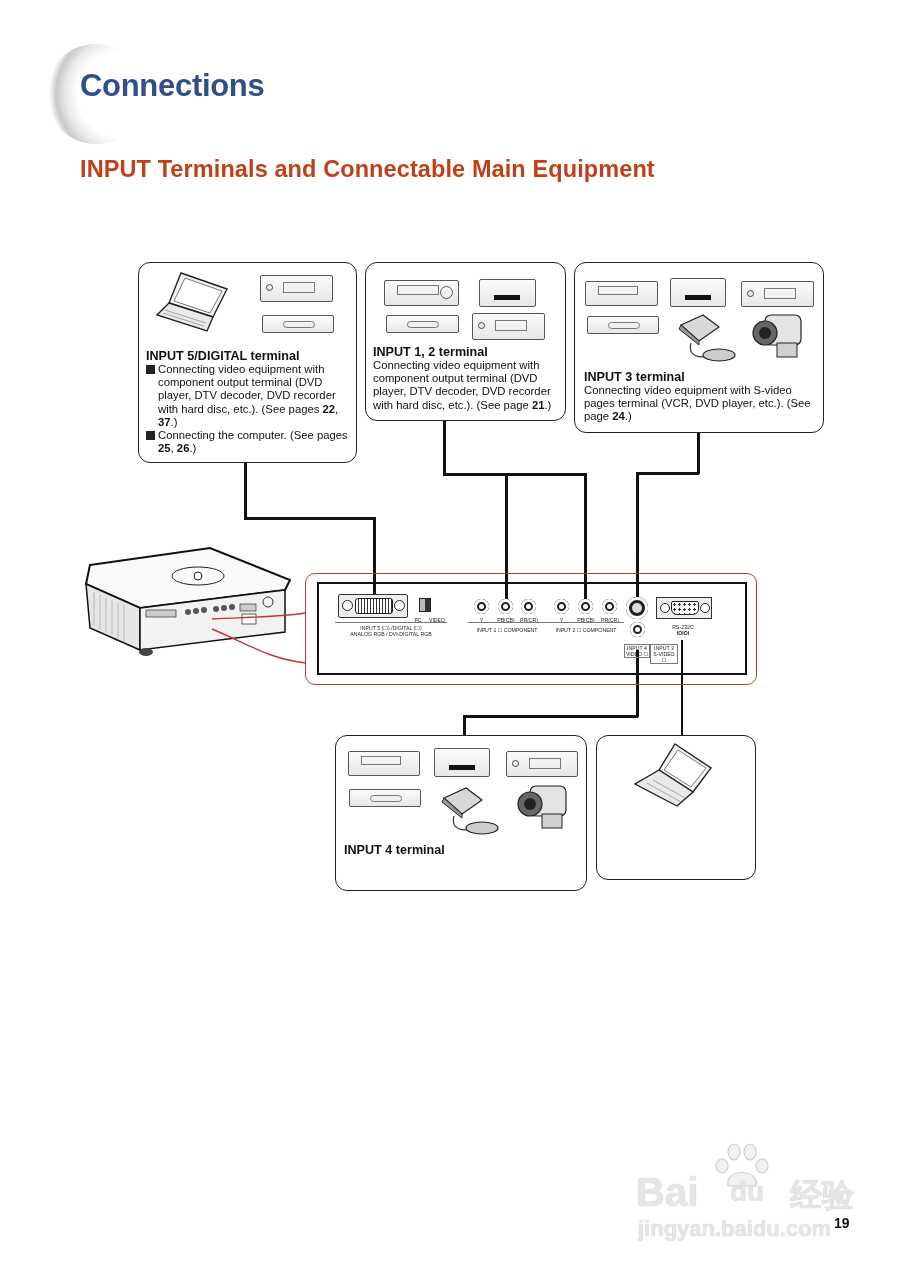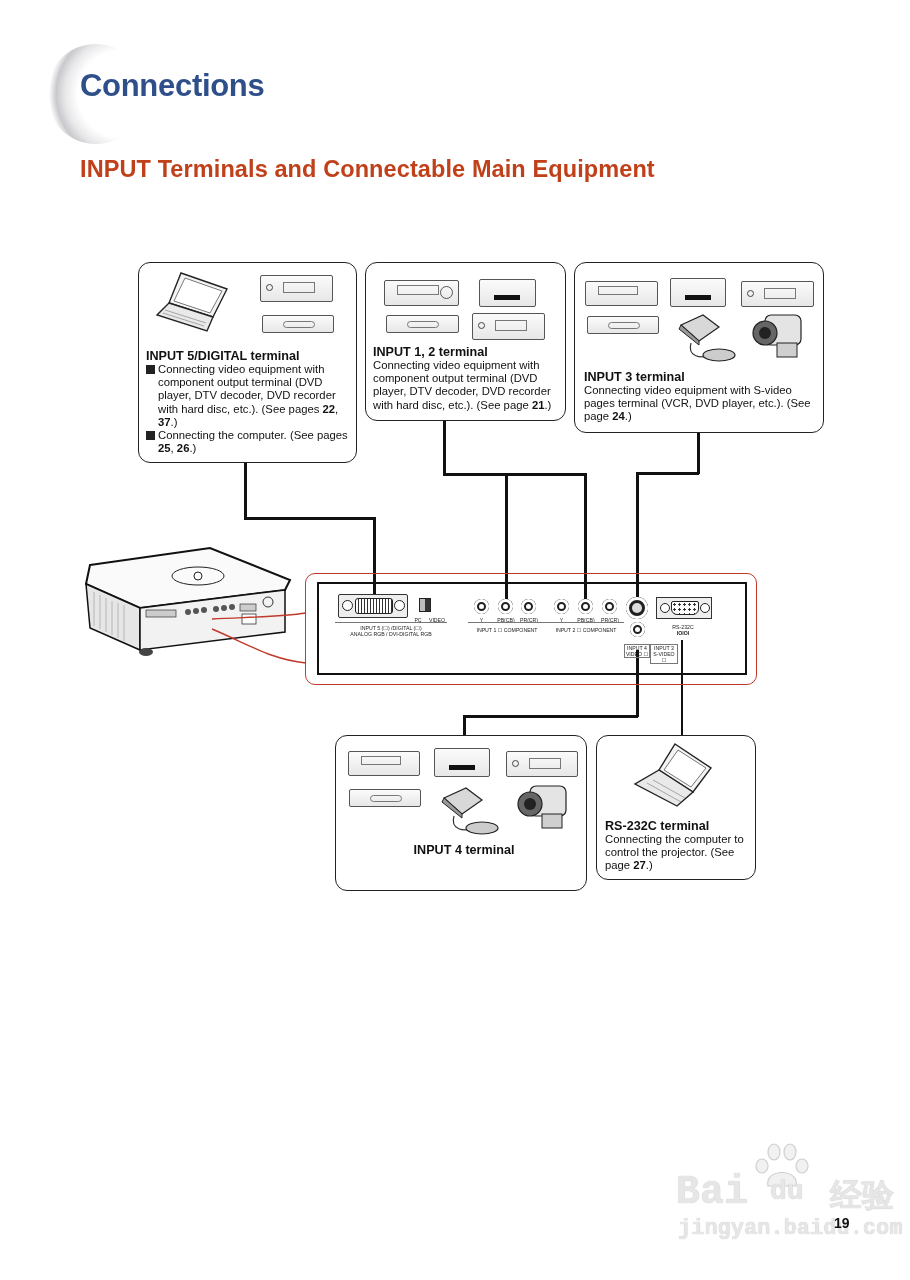--- a/index.html
+++ b/index.html
@@ -215,21 +215,21 @@
 </div>
 
 <div class="abs" style="left:656px;top:597px;width:54px;height:20px;border:1px solid #333;background:#eee;">
   <div class="abs" style="left:3px;top:5px;width:8px;height:8px;border-radius:50%;border:1.3px solid #222;background:#fff;"></div>
   <div class="abs" style="left:14px;top:3px;width:26px;height:12px;border:1.2px solid #222;border-radius:2px 2px 6px 6px;background:radial-gradient(circle,#333 1px,transparent 1.3px) 0 0/5px 5px #fff;"></div>
   <div class="abs" style="left:43px;top:5px;width:8px;height:8px;border-radius:50%;border:1.3px solid #222;background:#fff;"></div>
 </div>
 <div class="abs tiny" style="left:665px;top:624px;width:36px;">RS-232C</div>
 <div class="abs tiny" style="left:665px;top:630px;width:36px;font-weight:bold;">IOIOI</div>
 
-<div class="abs box" style="left:335px;top:735px;width:252px;height:156px;text-align:center;">
+<div class="abs box" style="left:335px;top:735px;width:252px;height:156px;">
   <div class="device" style="left:12px;top:15px;width:72px;height:25px;">
     <div style="position:absolute;left:12px;top:4px;width:38px;height:7px;border:1px solid #777;"></div>
   </div>
   <div class="device" style="left:98px;top:12px;width:56px;height:29px;">
     <div style="position:absolute;left:14px;top:16px;width:26px;height:5px;background:#111;"></div>
   </div>
   <div class="device" style="left:170px;top:15px;width:72px;height:26px;">
     <div style="position:absolute;left:5px;top:8px;width:5px;height:5px;border-radius:50%;border:1px solid #444;"></div>
     <div style="position:absolute;left:22px;top:6px;width:30px;height:9px;border:1px solid #777;"></div>
   </div>
@@ -254,27 +254,23 @@
 </div>
 
 <div class="abs box" style="left:596px;top:735px;width:160px;height:145px;">
   <svg class="abs" style="left:32px;top:4px;" width="92" height="72" viewBox="0 0 92 72">
     <polygon points="46,4 82,28 64,52 30,30" fill="#f4f4f4" stroke="#222" stroke-width="1.4"></polygon>
     <polygon points="49,10 77,28 62,47 35,30" fill="#fff" stroke="#555" stroke-width="0.8"></polygon>
     <polygon points="30,30 64,52 48,66 6,44" fill="#e9e9e9" stroke="#222" stroke-width="1.4"></polygon>
     <line x1="18" y1="43" x2="52" y2="62" stroke="#888" stroke-width="0.7"></line>
     <line x1="24" y1="40" x2="56" y2="58" stroke="#888" stroke-width="0.7"></line>
   </svg>
-  <div class="abs" style="left:8px;top:83px;width:150px;">
-    <div class="heading">RS-232C terminal</div>
-    <div class="desc"><span>Connecting the computer to control the projector. (See page </span><b>27</b><span>.)</span></div>
-  </div>
-</div>
-
-<div class="abs" style="left:676px;top:1140px;width:220px;height:105px;font-family:Liberation Mono, monospace;">
+</div>
+
+<div class="abs" style="left:636px;top:1140px;width:220px;height:105px;">
   <svg class="abs" style="left:78px;top:2px;" width="60" height="48" viewBox="0 0 60 48">
     <g fill="#f1f1f1" stroke="#cfcfcf" stroke-width="1.2">
       <ellipse cx="20" cy="10" rx="6" ry="8"></ellipse>
         <ellipse cx="36" cy="10" rx="6" ry="8"></ellipse>
       <ellipse cx="8" cy="24" rx="6" ry="7"></ellipse>
         <ellipse cx="48" cy="24" rx="6" ry="7"></ellipse>
       <path d="M14,44 C10,26 46,26 42,44 Z"></path>
     </g>
   </svg>
   <span class="abs watermark" style="left:0;top:30px;font-size:40px;">Bai</span>

